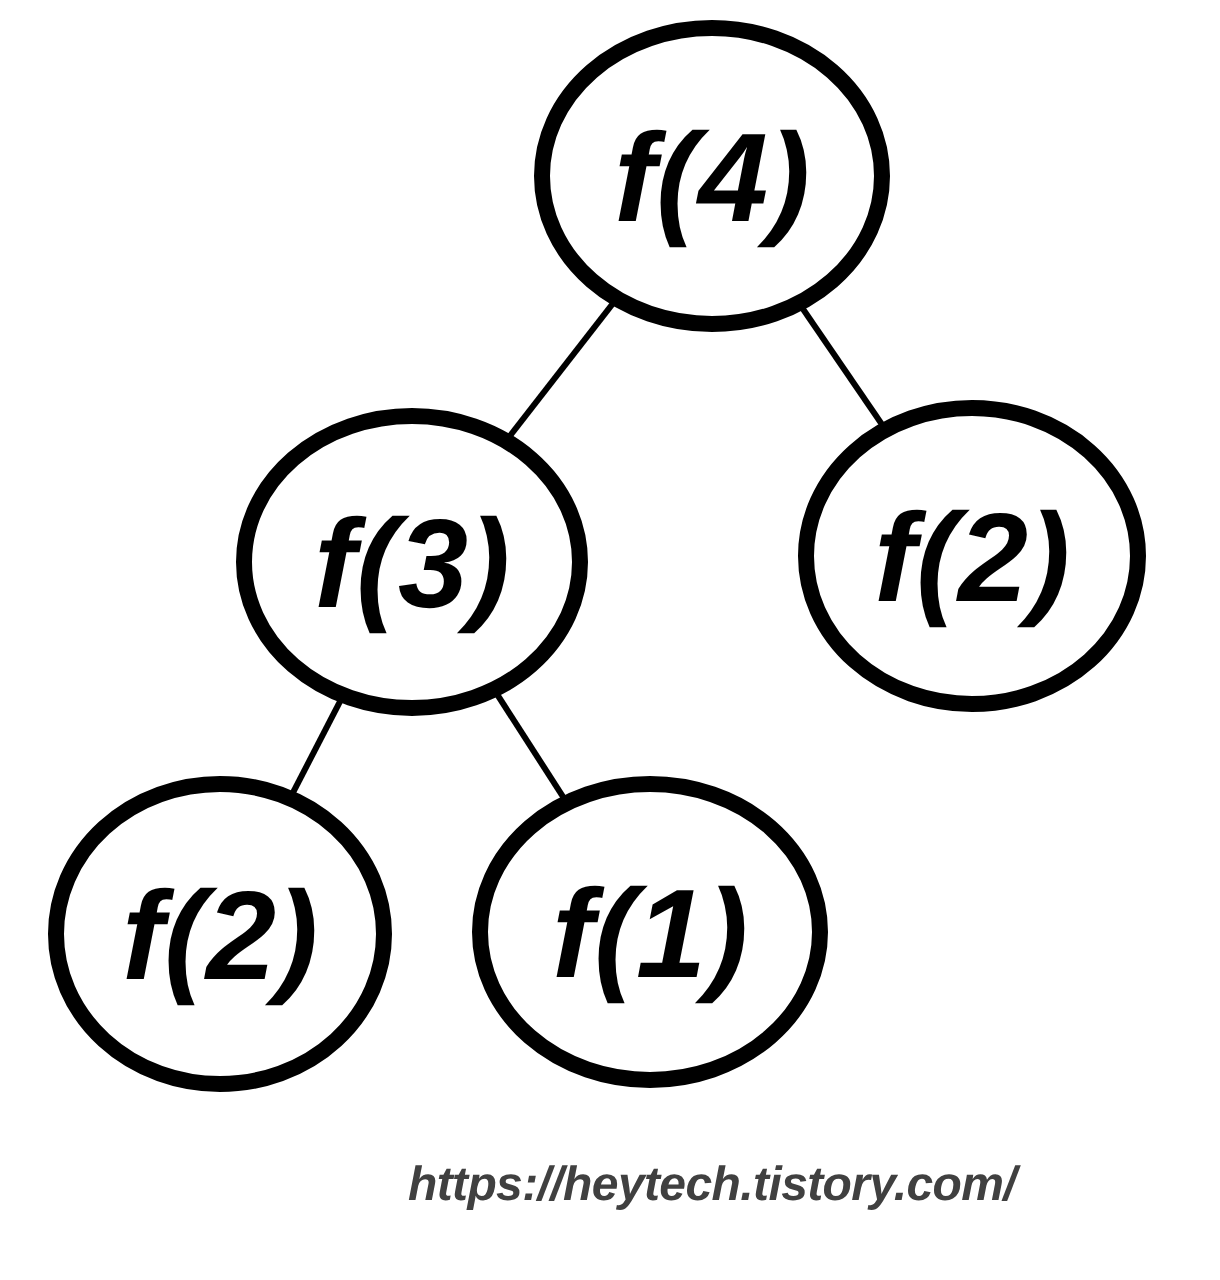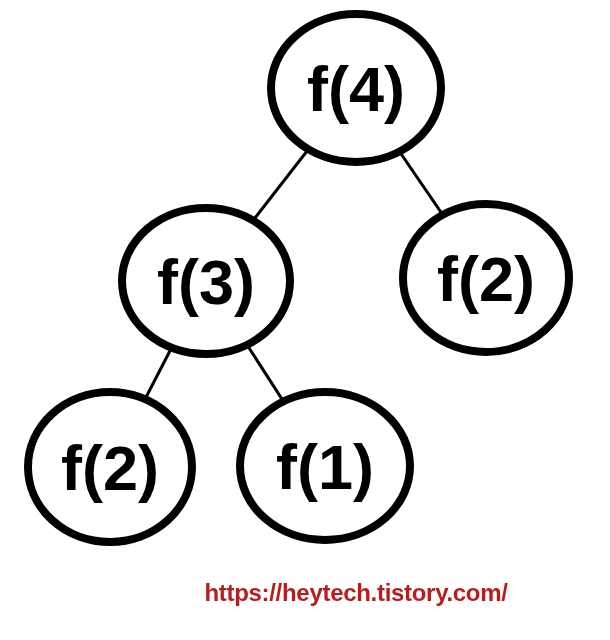--- a/index.html
+++ b/index.html
@@ -6,20 +6,21 @@
     margin: 0;
     padding: 0;
     font-family: "Liberation Sans", sans-serif;
   }
   .stage {
     position: relative;
     width: 610px;
     height: 636px;
     background: #ffffff;
     overflow: hidden;
+    font-style: italic;
   }
   .tree-svg {
     position: absolute;
     left: 0;
     top: 0;
   }
   .node-label {
     font-family: "Liberation Sans", sans-serif;
     font-weight: bold;
     font-size: 63px;
@@ -61,14 +62,14 @@
       </g>
       <g>
         <ellipse cx="110" cy="467" rx="82" ry="75" fill="#ffffff" stroke="#000000" stroke-width="8"></ellipse>
         <text x="110" y="467" dy="0.36em" class="node-label" fill="#000000">f(2)</text>
       </g>
       <g>
         <ellipse cx="325" cy="466" rx="85" ry="74" fill="#ffffff" stroke="#000000" stroke-width="8"></ellipse>
         <text x="325" y="466" dy="0.36em" class="node-label" fill="#000000">f(1)</text>
       </g>
     </svg>
-  <div class="footer-url" style="color: #b91c1c;">https://heytech.tistory.com/</div>
+  <div class="footer-url" style="color: #404040;">https://heytech.tistory.com/</div>
 </div>
 
 </body></html>

